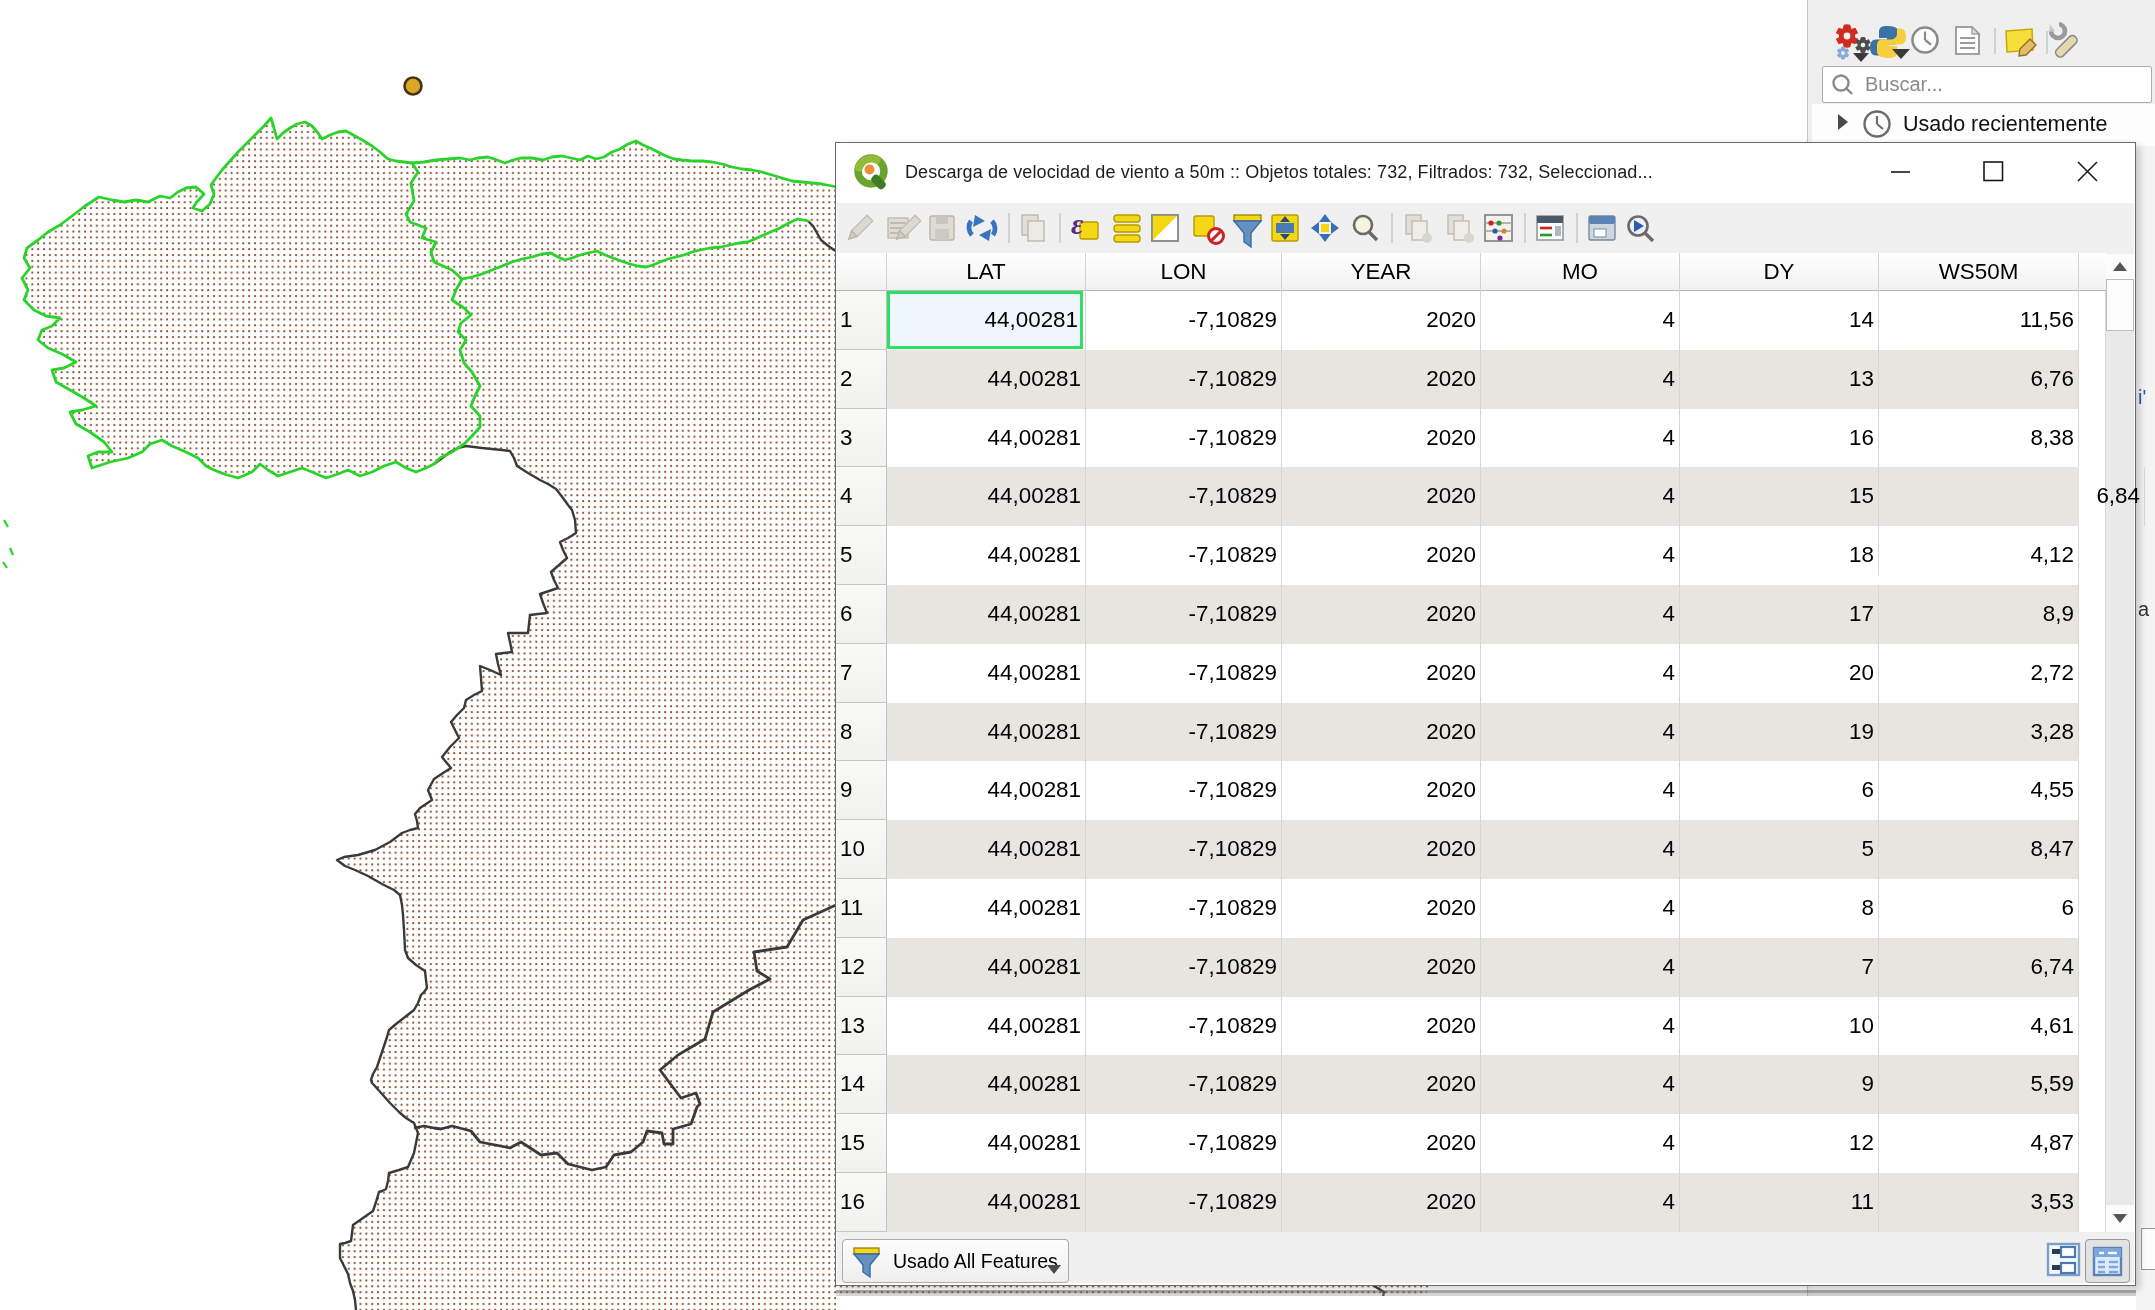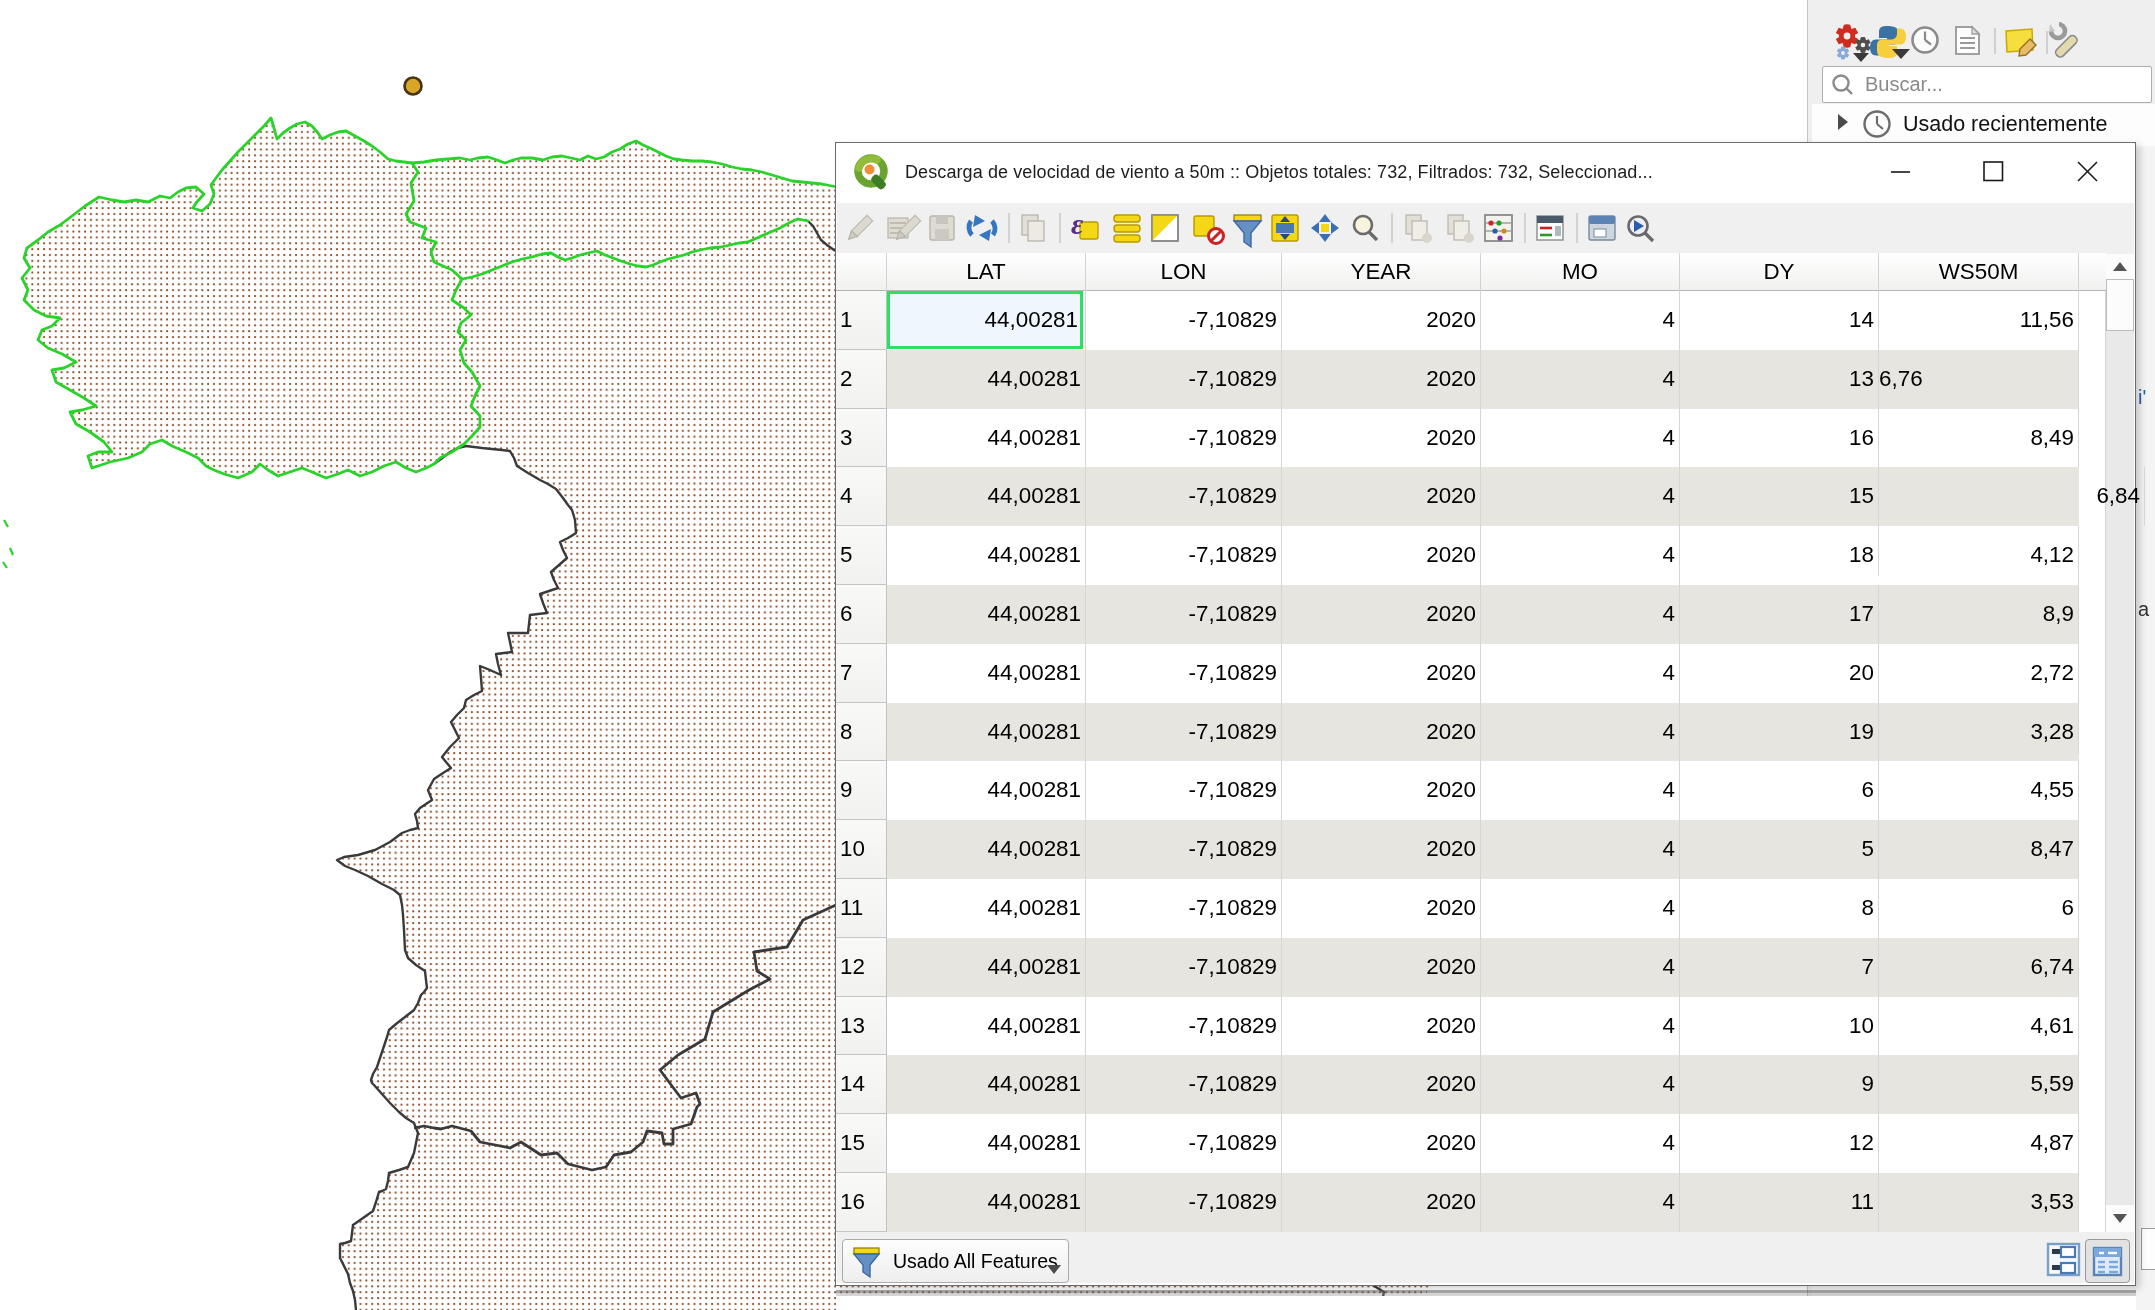--- a/index.html
+++ b/index.html
@@ -241,29 +241,29 @@
 <div class="abs" style="left:1481px;top:291.0px;width:199px;height:58.8px;border-right:1px solid #d6d6d6;box-sizing:border-box;text-align:right;line-height:58.8px;font-size:22.4px;color:#000;padding-right:4px;z-index:12">4</div>
 <div class="abs" style="left:1680px;top:291.0px;width:199px;height:58.8px;border-right:1px solid #d6d6d6;box-sizing:border-box;text-align:right;line-height:58.8px;font-size:22.4px;color:#000;padding-right:4px;z-index:12">14</div>
 <div class="abs" style="left:1879px;top:291.0px;width:200px;height:58.8px;border-right:1px solid #d6d6d6;box-sizing:border-box;text-align:right;line-height:58.8px;font-size:22.4px;color:#000;padding-right:4px;z-index:12">11,56</div>
 <div class="abs" style="left:836px;top:349.8px;width:51px;height:58.8px;background:linear-gradient(#f9f9f8,#f1f1ef);border-right:1px solid #c2c2c2;border-bottom:1px solid #c6c6c6;box-sizing:border-box;font-size:22.4px;color:#000;line-height:58.8px;padding-left:4px;z-index:12">2</div>
 <div class="abs" style="left:887px;top:349.8px;width:1192px;height:58.8px;background:#e7e5e0;z-index:11"></div>
 <div class="abs" style="left:887px;top:349.8px;width:199px;height:58.8px;border-right:1px solid #d6d6d6;box-sizing:border-box;text-align:right;line-height:58.8px;font-size:22.4px;color:#000;padding-right:4px;z-index:12">44,00281</div>
 <div class="abs" style="left:1086px;top:349.8px;width:196px;height:58.8px;border-right:1px solid #d6d6d6;box-sizing:border-box;text-align:right;line-height:58.8px;font-size:22.4px;color:#000;padding-right:4px;z-index:12">-7,10829</div>
 <div class="abs" style="left:1282px;top:349.8px;width:199px;height:58.8px;border-right:1px solid #d6d6d6;box-sizing:border-box;text-align:right;line-height:58.8px;font-size:22.4px;color:#000;padding-right:4px;z-index:12">2020</div>
 <div class="abs" style="left:1481px;top:349.8px;width:199px;height:58.8px;border-right:1px solid #d6d6d6;box-sizing:border-box;text-align:right;line-height:58.8px;font-size:22.4px;color:#000;padding-right:4px;z-index:12">4</div>
 <div class="abs" style="left:1680px;top:349.8px;width:199px;height:58.8px;border-right:1px solid #d6d6d6;box-sizing:border-box;text-align:right;line-height:58.8px;font-size:22.4px;color:#000;padding-right:4px;z-index:12">13</div>
-<div class="abs" style="left:1879px;top:349.8px;width:200px;height:58.8px;border-right:1px solid #d6d6d6;box-sizing:border-box;text-align:left;line-height:58.8px;font-size:22.4px;color:#000;padding-right:4px;z-index:12">6,76</div>
+<div class="abs" style="left:1879px;top:349.8px;width:200px;height:58.8px;border-right:1px solid #d6d6d6;box-sizing:border-box;text-align:right;line-height:58.8px;font-size:22.4px;color:#000;padding-right:4px;z-index:12">6,76</div>
 <div class="abs" style="left:836px;top:408.6px;width:51px;height:58.8px;background:linear-gradient(#f9f9f8,#f1f1ef);border-right:1px solid #c2c2c2;border-bottom:1px solid #c6c6c6;box-sizing:border-box;font-size:22.4px;color:#000;line-height:58.8px;padding-left:4px;z-index:12">3</div>
 <div class="abs" style="left:887px;top:408.6px;width:1192px;height:58.8px;background:#ffffff;z-index:11"></div>
 <div class="abs" style="left:887px;top:408.6px;width:199px;height:58.8px;border-right:1px solid #d6d6d6;box-sizing:border-box;text-align:right;line-height:58.8px;font-size:22.4px;color:#000;padding-right:4px;z-index:12">44,00281</div>
 <div class="abs" style="left:1086px;top:408.6px;width:196px;height:58.8px;border-right:1px solid #d6d6d6;box-sizing:border-box;text-align:right;line-height:58.8px;font-size:22.4px;color:#000;padding-right:4px;z-index:12">-7,10829</div>
 <div class="abs" style="left:1282px;top:408.6px;width:199px;height:58.8px;border-right:1px solid #d6d6d6;box-sizing:border-box;text-align:right;line-height:58.8px;font-size:22.4px;color:#000;padding-right:4px;z-index:12">2020</div>
 <div class="abs" style="left:1481px;top:408.6px;width:199px;height:58.8px;border-right:1px solid #d6d6d6;box-sizing:border-box;text-align:right;line-height:58.8px;font-size:22.4px;color:#000;padding-right:4px;z-index:12">4</div>
 <div class="abs" style="left:1680px;top:408.6px;width:199px;height:58.8px;border-right:1px solid #d6d6d6;box-sizing:border-box;text-align:right;line-height:58.8px;font-size:22.4px;color:#000;padding-right:4px;z-index:12">16</div>
-<div class="abs" style="left:1879px;top:408.6px;width:200px;height:58.8px;border-right:1px solid #d6d6d6;box-sizing:border-box;text-align:right;line-height:58.8px;font-size:22.4px;color:#000;padding-right:4px;z-index:12">8,49</div>
+<div class="abs" style="left:1879px;top:408.6px;width:200px;height:58.8px;border-right:1px solid #d6d6d6;box-sizing:border-box;text-align:right;line-height:58.8px;font-size:22.4px;color:#000;padding-right:4px;z-index:12">8,38</div>
 <div class="abs" style="left:836px;top:467.4px;width:51px;height:58.8px;background:linear-gradient(#f9f9f8,#f1f1ef);border-right:1px solid #c2c2c2;border-bottom:1px solid #c6c6c6;box-sizing:border-box;font-size:22.4px;color:#000;line-height:58.8px;padding-left:4px;z-index:12">4</div>
 <div class="abs" style="left:887px;top:467.4px;width:1192px;height:58.8px;background:#e7e5e0;z-index:11"></div>
 <div class="abs" style="left:887px;top:467.4px;width:199px;height:58.8px;border-right:1px solid #d6d6d6;box-sizing:border-box;text-align:right;line-height:58.8px;font-size:22.4px;color:#000;padding-right:4px;z-index:12">44,00281</div>
 <div class="abs" style="left:1086px;top:467.4px;width:196px;height:58.8px;border-right:1px solid #d6d6d6;box-sizing:border-box;text-align:right;line-height:58.8px;font-size:22.4px;color:#000;padding-right:4px;z-index:12">-7,10829</div>
 <div class="abs" style="left:1282px;top:467.4px;width:199px;height:58.8px;border-right:1px solid #d6d6d6;box-sizing:border-box;text-align:right;line-height:58.8px;font-size:22.4px;color:#000;padding-right:4px;z-index:12">2020</div>
 <div class="abs" style="left:1481px;top:467.4px;width:199px;height:58.8px;border-right:1px solid #d6d6d6;box-sizing:border-box;text-align:right;line-height:58.8px;font-size:22.4px;color:#000;padding-right:4px;z-index:12">4</div>
 <div class="abs" style="left:1680px;top:467.4px;width:199px;height:58.8px;border-right:1px solid #d6d6d6;box-sizing:border-box;text-align:right;line-height:58.8px;font-size:22.4px;color:#000;padding-right:4px;z-index:12">15</div>
 <div class="abs" style="left:1945px;top:467.4px;width:200px;height:58.8px;border-right:1px solid #d6d6d6;box-sizing:border-box;text-align:right;line-height:58.8px;font-size:22.4px;color:#000;padding-right:4px;z-index:12">6,84</div>
 <div class="abs" style="left:836px;top:526.2px;width:51px;height:58.8px;background:linear-gradient(#f9f9f8,#f1f1ef);border-right:1px solid #c2c2c2;border-bottom:1px solid #c6c6c6;box-sizing:border-box;font-size:22.4px;color:#000;line-height:58.8px;padding-left:4px;z-index:12">5</div>
 <div class="abs" style="left:887px;top:526.2px;width:1192px;height:58.8px;background:#ffffff;z-index:11"></div>

